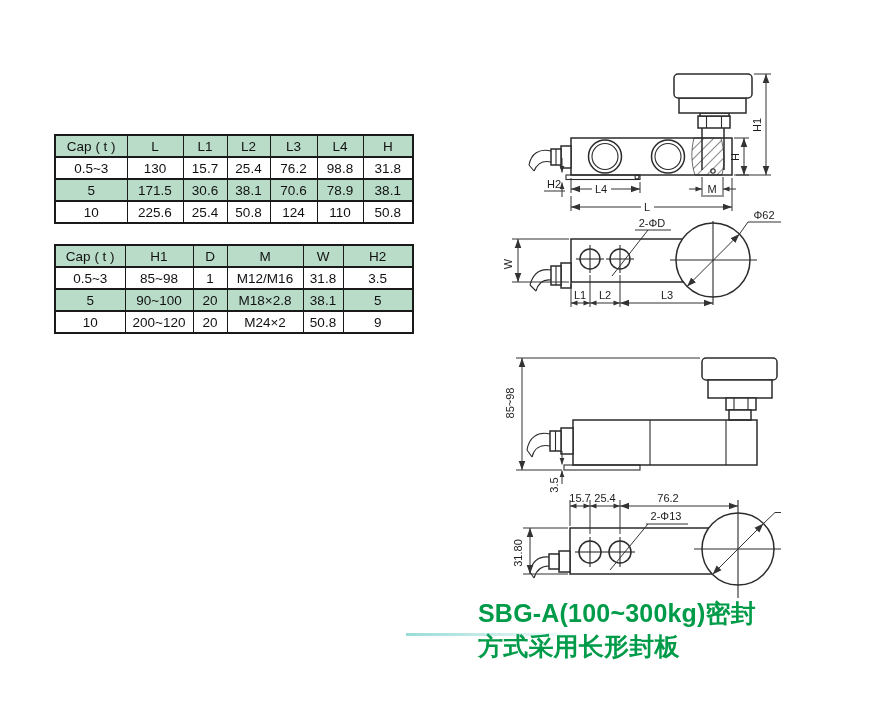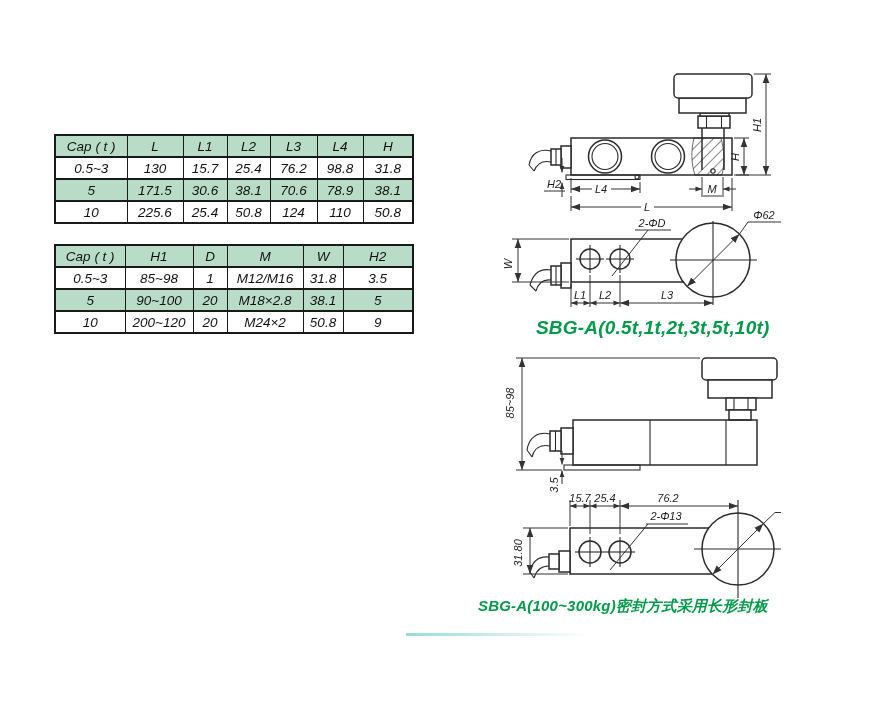--- a/index.html
+++ b/index.html
@@ -1,29 +1,29 @@
 <!DOCTYPE html>
 <html><head>
 <meta charset="utf-8">
 <style>
   html,body{margin:0;padding:0;background:#fff;}
   .page{position:relative;width:781px;height:711px;background:#ffffff;overflow:hidden;
-        font-family:"Liberation Sans",sans-serif;color:#1a1a1a;font-style:italic;}
+        font-family:"Liberation Sans",sans-serif;color:#1a1a1a;}
   table.dim-table{position:absolute;border-collapse:collapse;background:#fff;
         font-size:13.5px;color:#111;table-layout:fixed;border:2px solid #1a1a1a;}
   table.dim-table th, table.dim-table td{
         border:1px solid #1a1a1a;text-align:center;font-weight:400;
         height:20px;padding:0 2px;white-space:nowrap;}
   table.dim-table thead th{background:#b9dcc9;border-bottom:2px solid #1a1a1a;}
   table.dim-table tr.row-green td{background:#b9dcc9;border-top:2px solid #1a1a1a;border-bottom:2px solid #1a1a1a;}
   #tbl1{left:54px;top:134px;}
   #tbl2{left:54px;top:244px;}
   .caption{position:absolute;font-weight:700;color:#009b48;letter-spacing:0.2px;}
   #cap1{left:536px;top:317px;font-size:19px;}
-  #cap2{left:478px;top:597px;font-size:15px;}
+  #cap2{left:478px;top:597px;font-size:25px;}
   #drawings{position:absolute;left:490px;top:60px;}
   .part{stroke:#2b2b2b;stroke-width:1.5;fill:none;}
   .partfill{stroke:#2b2b2b;stroke-width:1.5;fill:#ffffff;}
   .thin{stroke:#2b2b2b;stroke-width:1.1;fill:none;}
   .dim{stroke:#333;stroke-width:1;fill:none;}
   .dim-text{font-family:"Liberation Sans",sans-serif;font-size:11px;fill:#1c1c1c;}
   .mid{text-anchor:middle;}
   .wipe{fill:#ffffff;stroke:none;}
   .artifact{position:absolute;left:406px;top:633px;width:183px;height:2.5px;
         background:linear-gradient(to right,rgba(70,190,180,.55),rgba(70,190,180,0));}
@@ -306,18 +306,17 @@
       </g>
       <text class="dim-text mid" x="580" y="502">15.7</text>
       <text class="dim-text mid" x="605" y="502">25.4</text>
       <text class="dim-text mid" x="668" y="502">76.2</text>
       <text class="dim-text mid" x="522" y="553" transform="rotate(-90 522 553)">31.80</text>
       <text class="dim-text mid" x="666" y="520">2-Φ13</text>
       <text class="dim-text mid" x="795" y="508">Φ62</text>
     </g>
   </svg>
 
-  <div id="cap1" class="caption">SBG-A(0.5t,1t,2t,3t,5t,10t)</div>
 
   <div id="cap2" class="caption">SBG-A(100~300kg)密封方式采用长形封板</div>
 
   <div class="artifact"></div>
 </div>
 
 </body></html>

